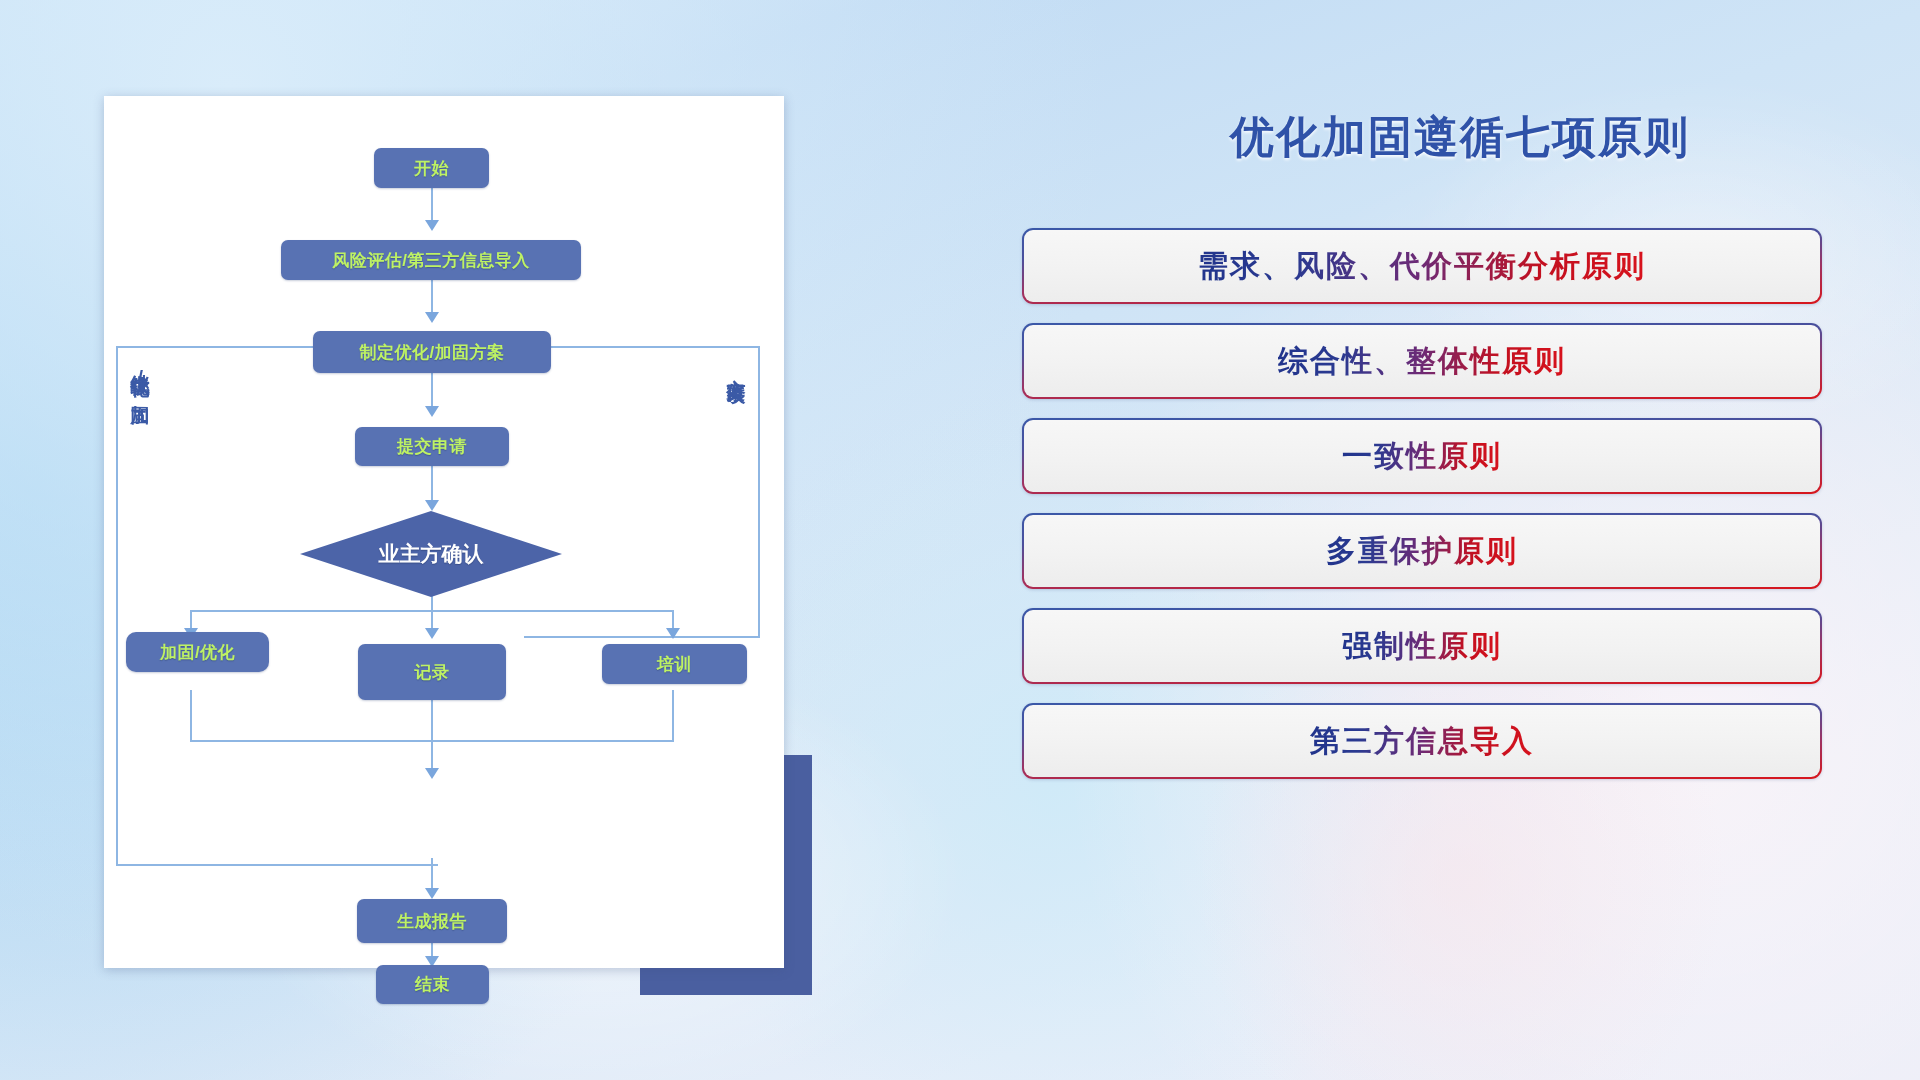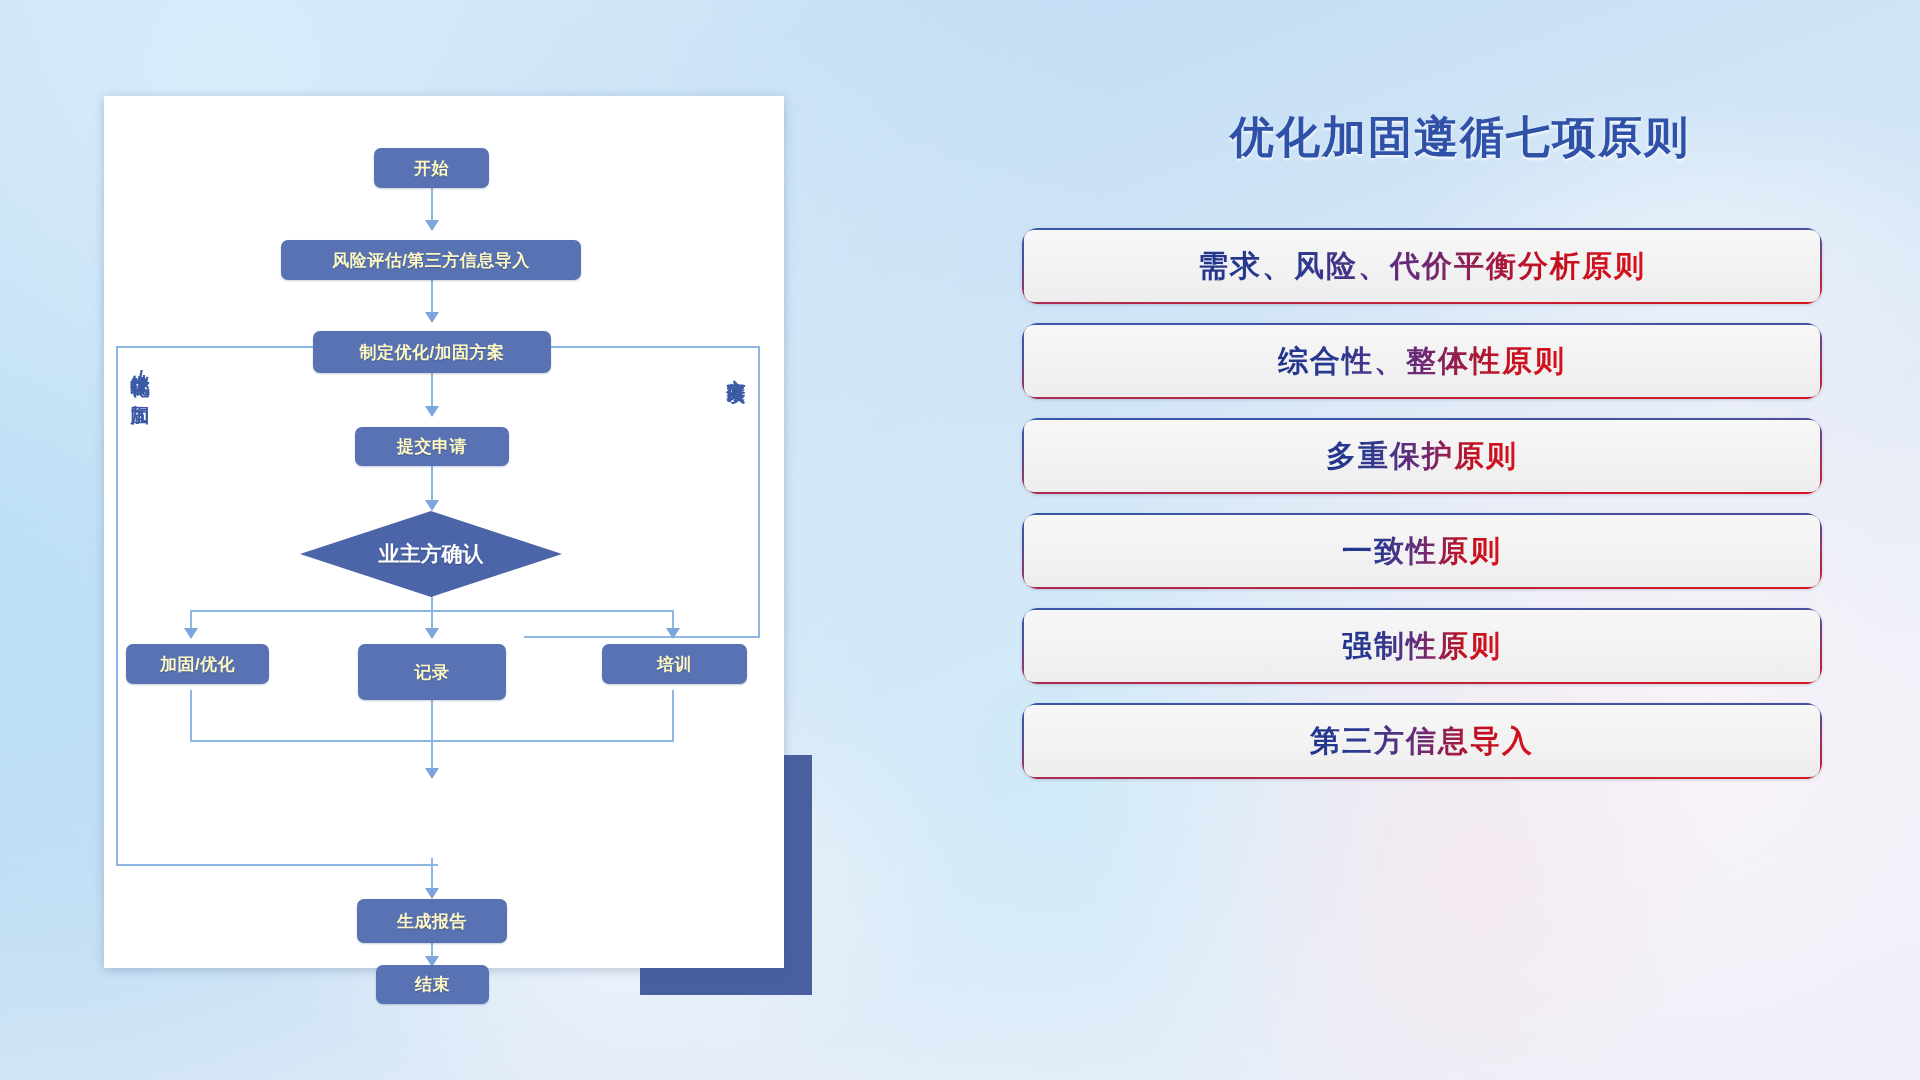--- a/index.html
+++ b/index.html
@@ -29,21 +29,21 @@
   .paper{
     position:absolute;left:104px;top:96px;width:680px;height:872px;
     background:#ffffff;
     box-shadow:0 2px 10px rgba(60,80,130,.28);
   }
   .paper-inner{position:absolute;inset:0;}
 
   .node{
     position:absolute;
     background:#5872b3;
-    color:#fef9c3;
+    color:#bef264;
     border-radius:7px;
     display:flex;align-items:center;justify-content:center;
     font-weight:bold;
     letter-spacing:.5px;
     text-shadow:0 1px 1px rgba(30,45,90,.35);
     box-shadow:0 1px 2px rgba(40,60,110,.25);
     white-space:nowrap;
   }
   .node.sm{font-size:17px;}
   .diamond-wrap{position:absolute;}
@@ -84,21 +84,21 @@
     position:absolute;left:0;top:108px;width:920px;text-align:center;
     font-size:44px;font-weight:bold;letter-spacing:2px;
     color:#2f52a8;
     text-shadow:0 2px 3px rgba(255,255,255,.85);
   }
 
   .cards{position:absolute;left:22px;top:228px;width:800px;}
   .card{
     position:relative;
     height:72px;margin-bottom:19px;
-    border-radius:16px;
+    border-radius:11px;
     padding:2px;
     background:linear-gradient(178deg,#3a58a8 0%, #4a4f9c 30%, #9c3364 62%, #d8161c 100%);
     box-shadow:0 1px 3px rgba(80,100,150,.25);
   }
   .card-inner{
     height:100%;width:100%;
     border-radius:9px;
     background:linear-gradient(180deg,#f7f7f7 0%, #f2f2f2 55%, #ededed 100%);
     display:flex;align-items:center;justify-content:center;
   }
@@ -173,21 +173,21 @@
     <div class="node sm" style="left:209px;top:235px;width:238px;height:42px;">制定优化/加固方案</div>
 
     <div class="node sm" style="left:251px;top:331px;width:154px;height:39px;">提交申请</div>
 
     <div class="diamond-wrap" style="left:196px;top:415px;width:262px;height:86px;">
       <div class="diamond">
           <span>业主方确认</span>
         </div>
     </div>
 
-    <div class="node sm" style="left:22px;top:548px;width:143px;height:40px;">加固/优化</div>
+    <div class="node sm" style="left:22px;top:536px;width:143px;height:40px;border-radius:10px;">加固/优化</div>
 
     <div class="node sm" style="left:254px;top:548px;width:148px;height:56px;">记录</div>
 
     <div class="node sm" style="left:498px;top:548px;width:145px;height:40px;">培训</div>
 
 
     <div class="node sm" style="left:253px;top:803px;width:150px;height:44px;">生成报告</div>
 
     <div class="node sm" style="left:272px;top:869px;width:113px;height:39px;">结束</div>
 
@@ -208,27 +208,27 @@
 
     <div class="card">
       <div class="card-inner">
         <span class="card-label">综合性、整体性原则</span>
       </div>
     </div>
 
 
     <div class="card">
       <div class="card-inner">
+        <span class="card-label">一致性原则</span>
+      </div>
+    </div>
+
+    <div class="card">
+      <div class="card-inner">
         <span class="card-label">多重保护原则</span>
-      </div>
-    </div>
-
-    <div class="card">
-      <div class="card-inner">
-        <span class="card-label">一致性原则</span>
       </div>
     </div>
 
     <div class="card">
       <div class="card-inner">
         <span class="card-label">强制性原则</span>
       </div>
     </div>
 
     <div class="card">

